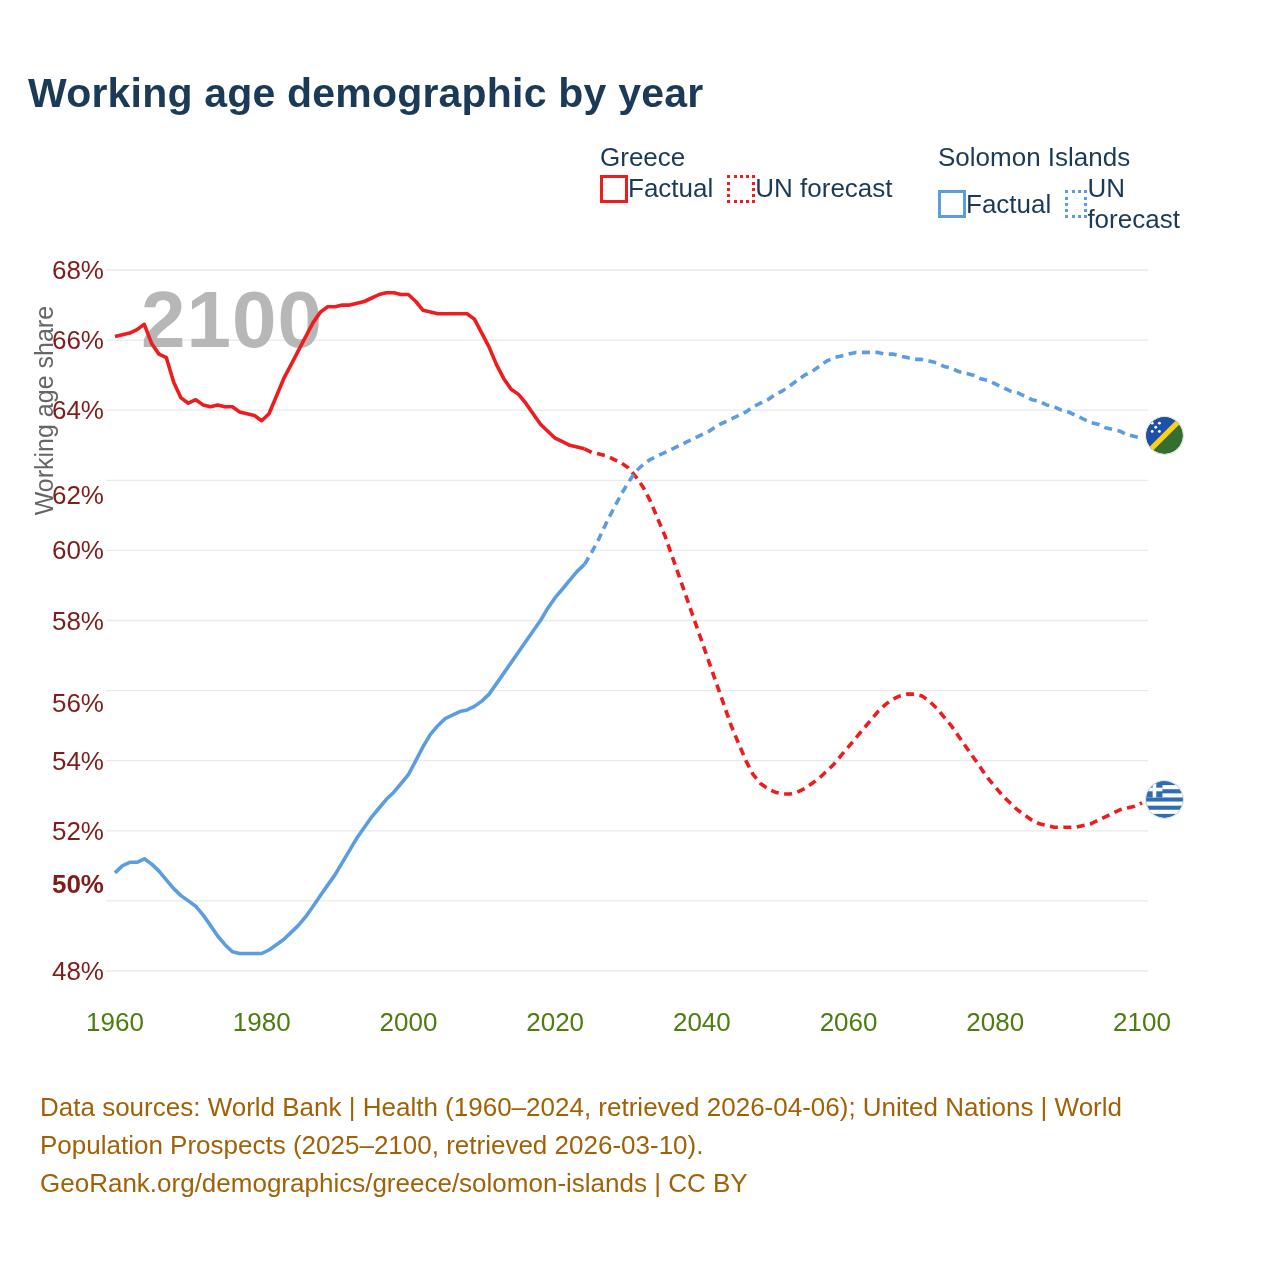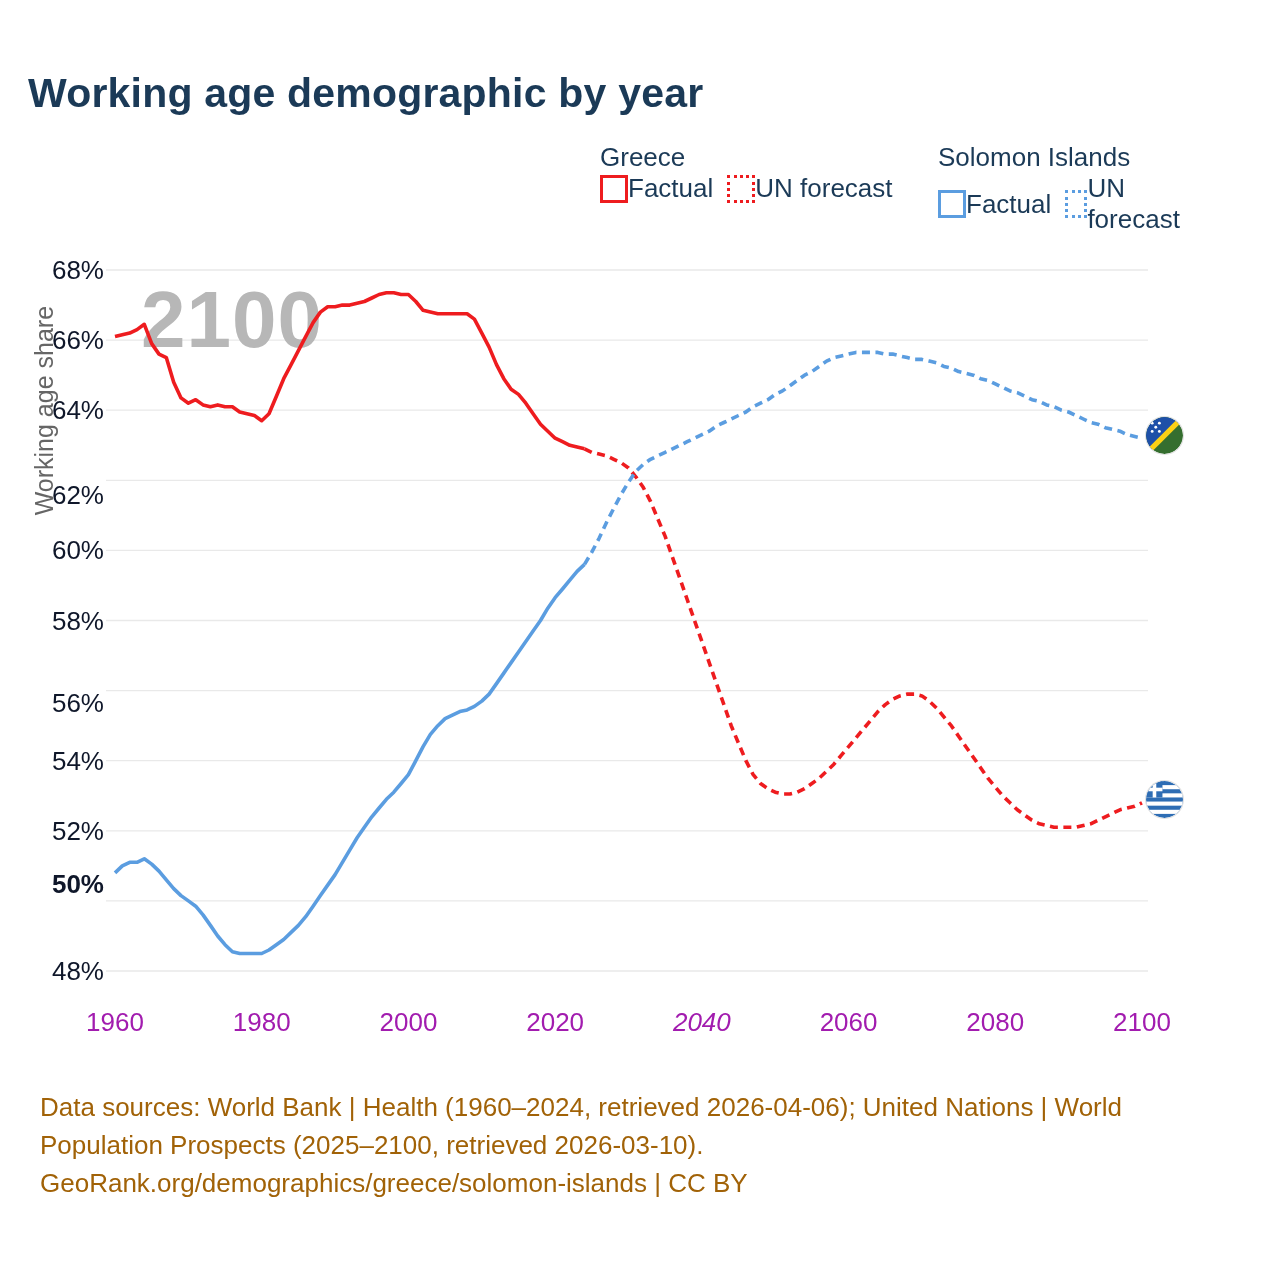--- a/index.html
+++ b/index.html
@@ -2,22 +2,22 @@
 <html><head>
 <meta charset="utf-8">
 <style>
   html,body{margin:0;padding:0;background:#ffffff;}
   .page{position:relative;width:1188px;height:1280px;background:#ffffff;
         font-family:"Liberation Sans",sans-serif;overflow:hidden;}
   .title{position:absolute;left:28px;top:70px;font-size:41px;font-weight:bold;color:#1b3a57;letter-spacing:0.2px;}
   .watermark{position:absolute;left:141px;top:274px;font-size:80px;font-weight:bold;color:#b7b7b7;letter-spacing:1px;z-index:2;}
   svg.layer{position:absolute;left:0;top:0;pointer-events:none;}
   #grid-layer{z-index:1;} #line-layer{z-index:3;}
-  .ytick{position:absolute;width:96px;text-align:right;font-size:26px;color:#0f172a;z-index:1;}
-  .xtick{position:absolute;width:120px;text-align:center;font-size:26px;color:#a21caf;z-index:1;}
+  .ytick{position:absolute;width:96px;text-align:right;font-size:26px;color:#7f1d1d;z-index:1;}
+  .xtick{position:absolute;width:120px;text-align:center;font-size:26px;color:#4d7c0f;z-index:1;}
   .yaxis-label{position:absolute;left:30px;top:620px;font-size:25px;color:#666666;
                transform:rotate(-90deg) translate(50%,0);transform-origin:0 0;white-space:nowrap;z-index:1;}
   .legend{position:absolute;top:142px;z-index:4;color:#1b3a57;}
   .legend .hdr{font-size:26px;margin-bottom:0;}
   .legend .row{display:flex;align-items:center;gap:14px;}
   .legend .item{display:flex;align-items:center;font-size:26px;}
   .sw{width:22px;height:22px;background:#fff;box-sizing:content-box;}
   .sw.red-solid{border:3px solid #ee1c1f;}
   .sw.red-dot{border:3px dotted #ee1c1f;}
   .sw.blue-solid{border:3px solid #5b9de0;}
@@ -96,21 +96,21 @@
       <div class="ytick" style="left: 8px; top: 480px;">62%</div>
       <div class="ytick" style="left: 8px; top: 395.2px;">64%</div>
       <div class="ytick" style="left: 8px; top: 325.1px;">66%</div>
       <div class="ytick" style="left: 8px; top: 255px;">68%</div>
     </div>
   <div id="xticks">
       <div class="xtick" style="left: 55px; top: 1007px;">1960</div>
       <div class="xtick" style="left: 201.714px; top: 1007px;">1980</div>
       <div class="xtick" style="left: 348.429px; top: 1007px;">2000</div>
       <div class="xtick" style="left: 495.143px; top: 1007px;">2020</div>
-      <div class="xtick" style="left: 641.857px; top: 1007px; font-style: italic;">2040</div>
+      <div class="xtick" style="left: 641.857px; top: 1007px;">2040</div>
       <div class="xtick" style="left: 788.571px; top: 1007px;">2060</div>
       <div class="xtick" style="left: 935.286px; top: 1007px;">2080</div>
       <div class="xtick" style="left: 1082px; top: 1007px;">2100</div>
     </div>
   <div class="yaxis-label">Working age share</div>
 
   <div class="endlab si">
     <svg class="flag" viewBox="0 0 36 36">
       <defs>
           <clipPath id="csi">

